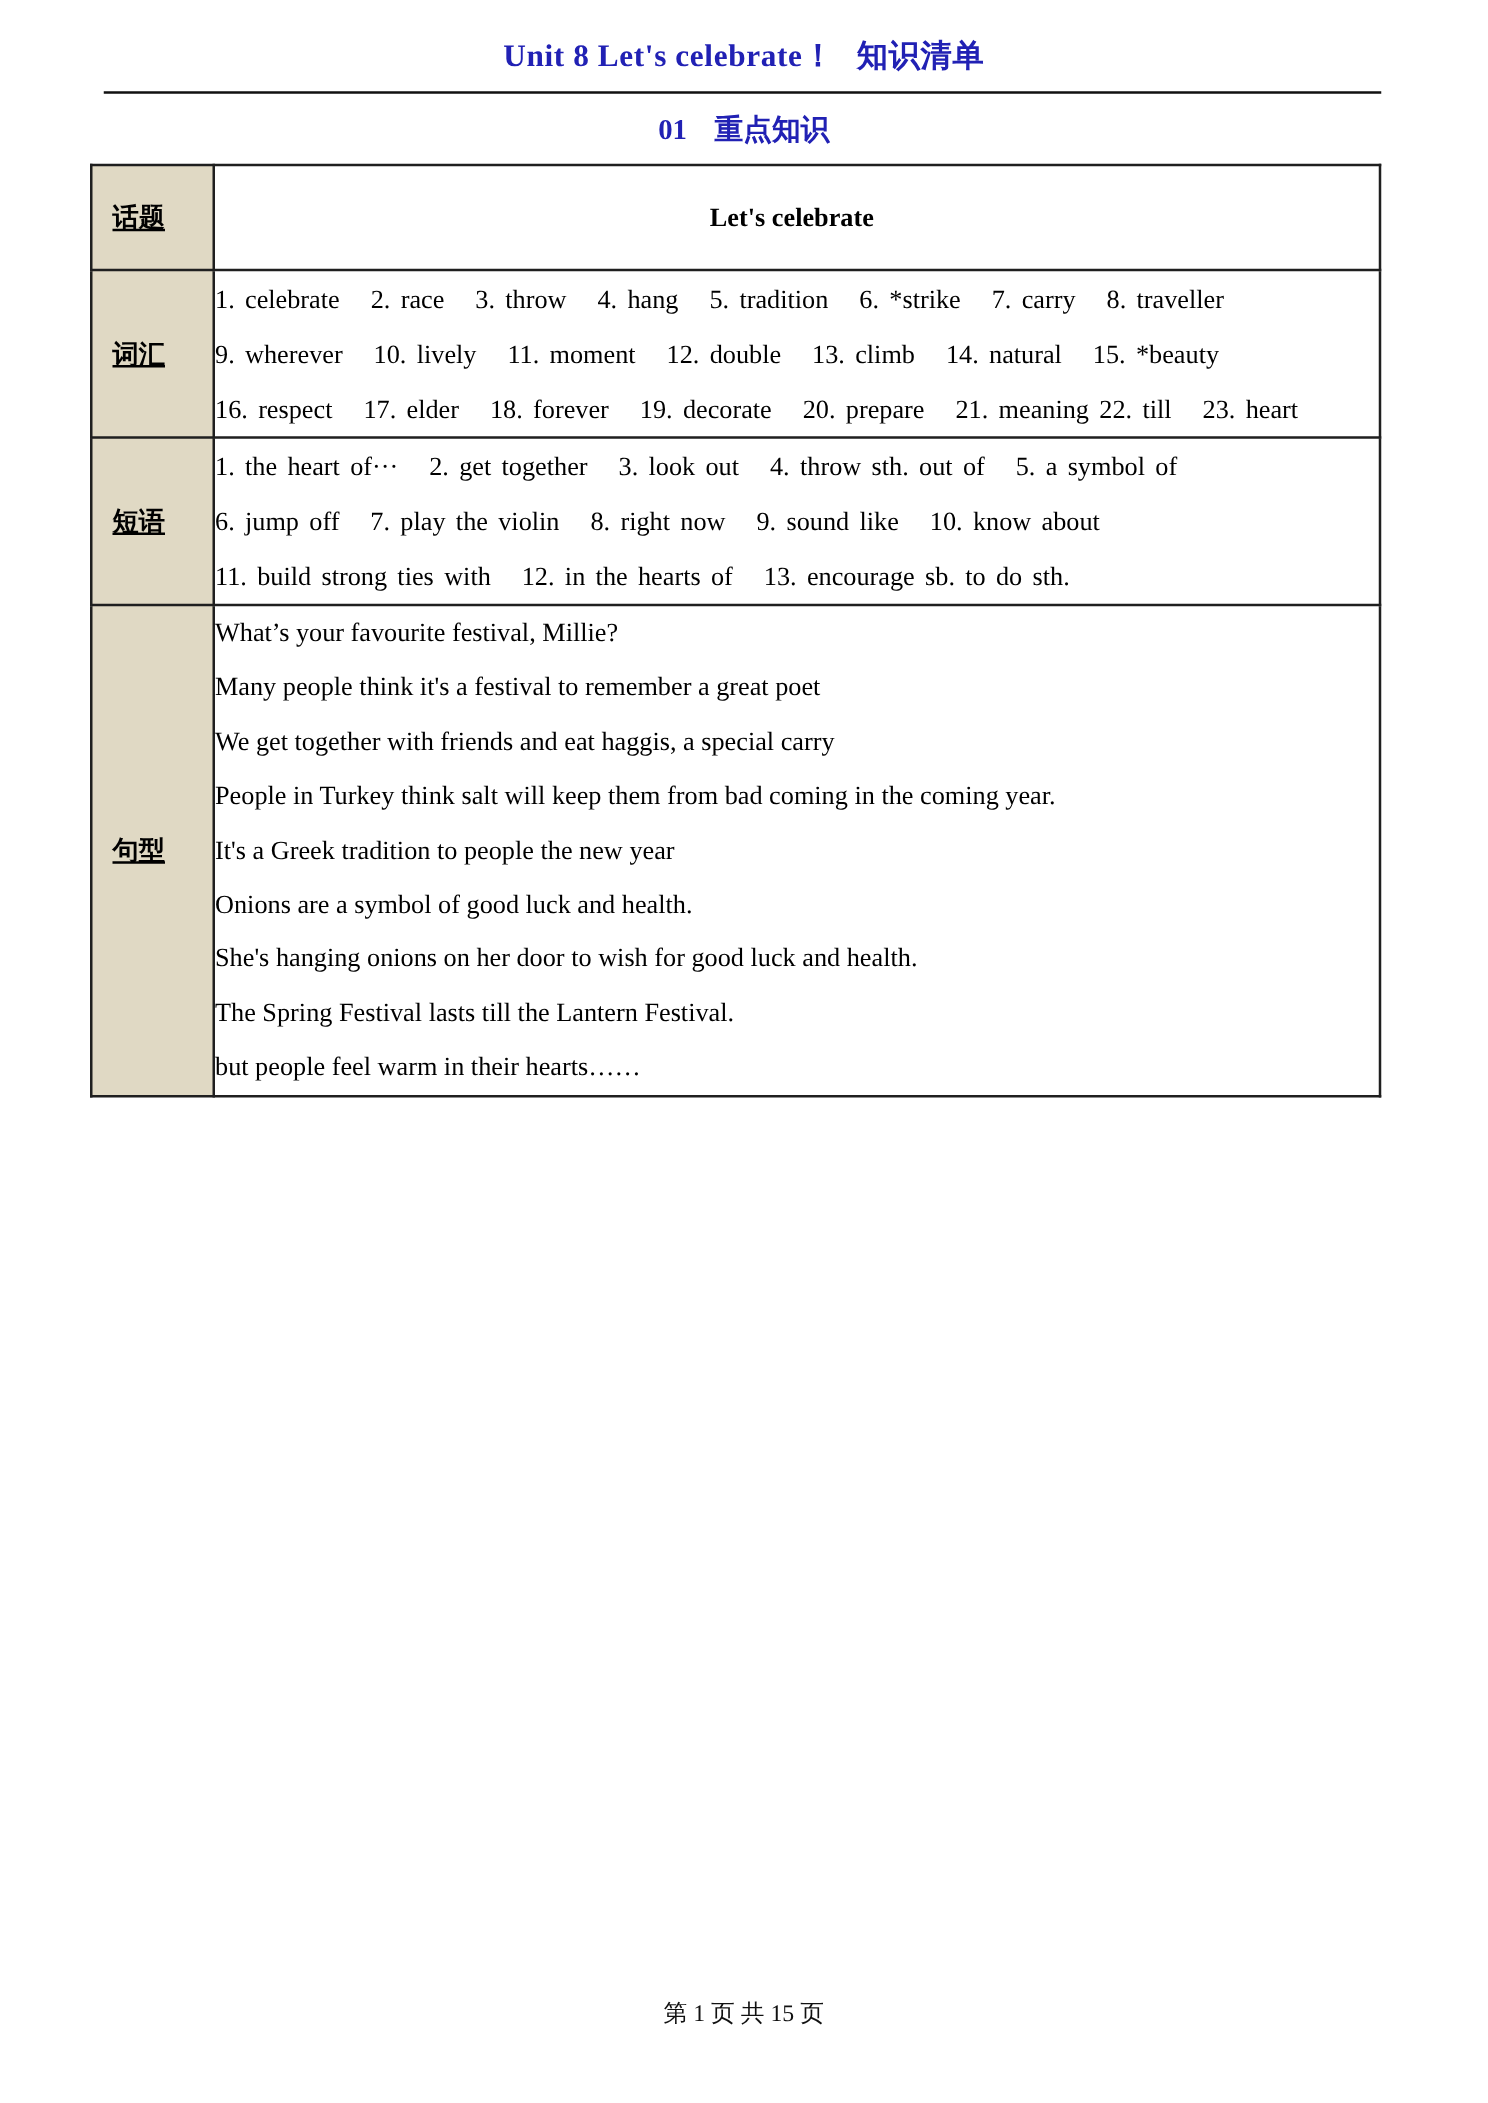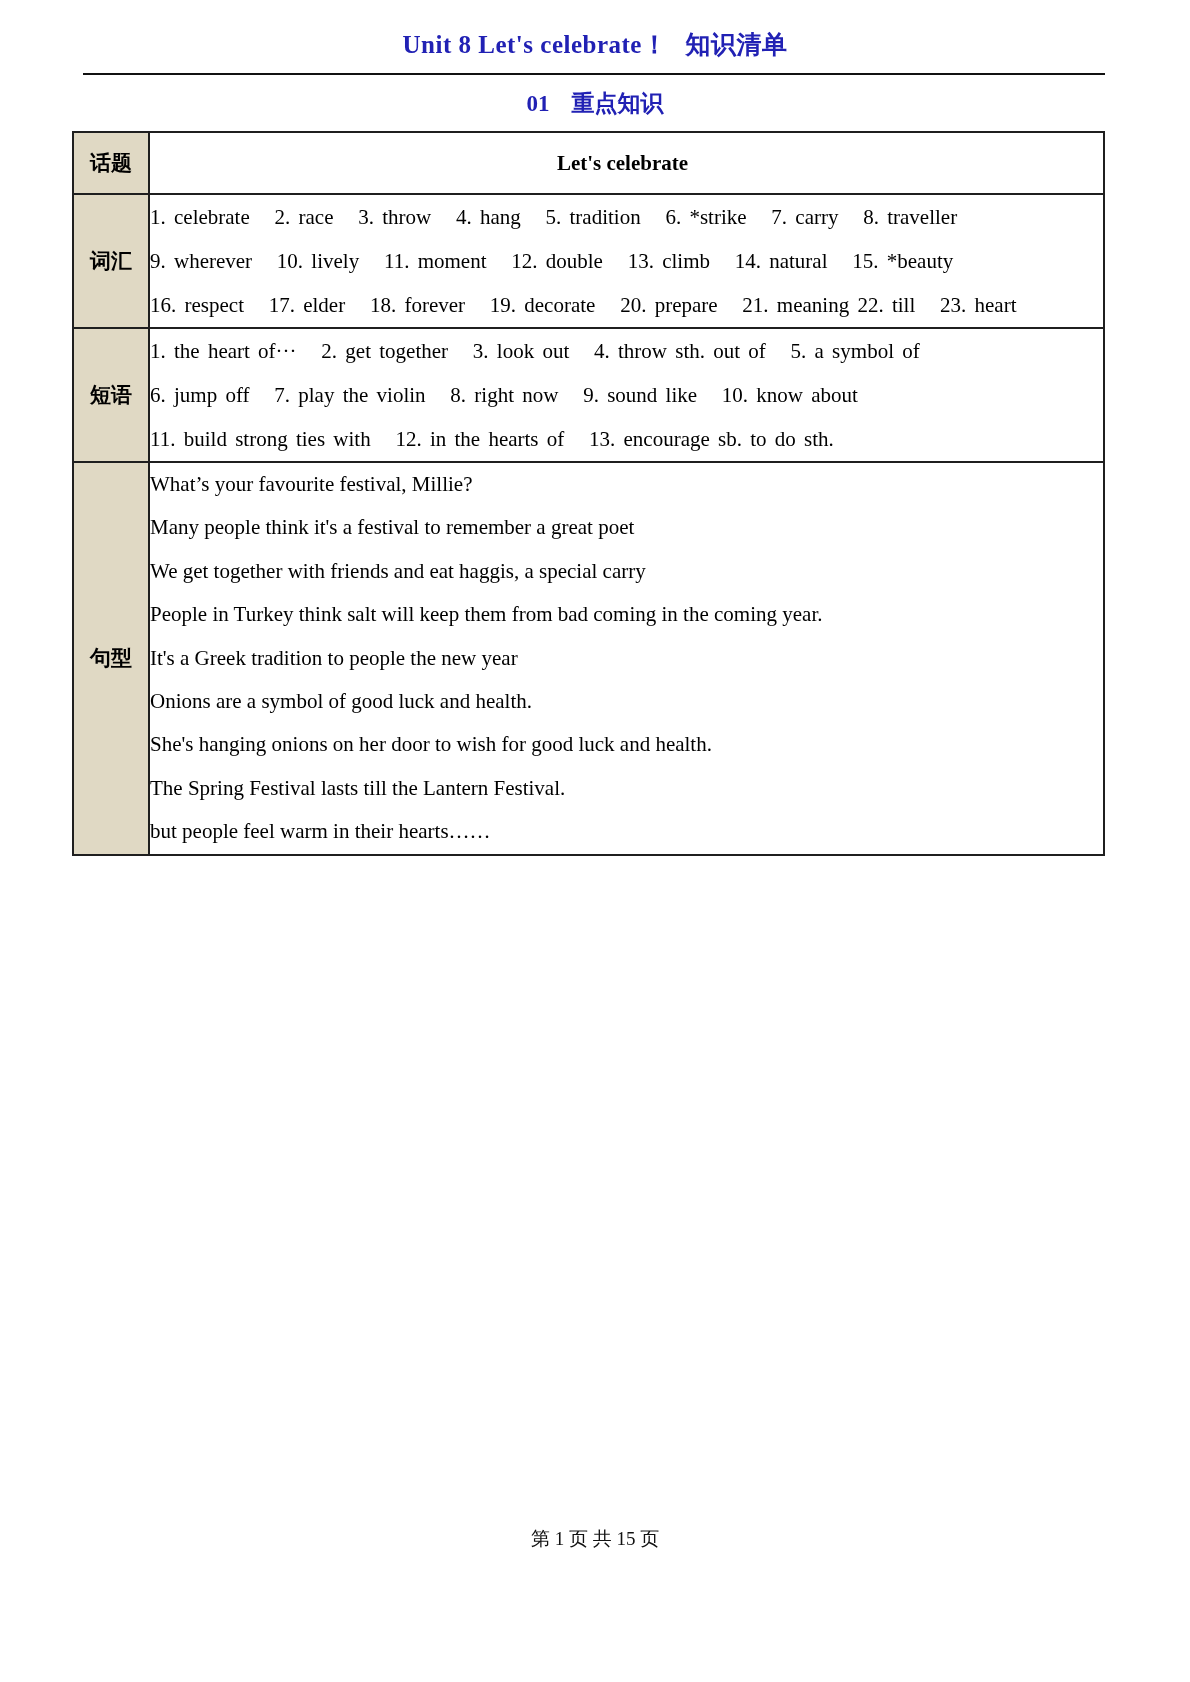--- a/index.html
+++ b/index.html
@@ -50,26 +50,27 @@
     margin-top: 12px;
     width: 1033px;
     table-layout: fixed;
   }
   table.ktable, table.ktable td {
     border: 2px solid var(--border, #1f1f1f);
   }
   td.lab {
     width: 64px;
     background: var(--label-bg, #e0d9c4);
-    text-align: center;
+    text-align: left;
     vertical-align: middle;
     font-family: "Liberation Sans", sans-serif;
     font-weight: bold;
     font-size: 21px;
-    padding: 5px;
+    padding: 16px;
+    text-decoration: underline;
   }
   td.val {
     padding: 0 8px 0 0;
     font-size: 21px;
     vertical-align: middle;
   }
   td.center {
     text-align: center;
     padding-left: 0;
   }
@@ -84,21 +85,21 @@
   }
   .s-line {
     line-height: 43.4px;
     white-space: pre;
   }
   .cjk-val {
     font-size: 21px;
   }
   .footer {
     position: absolute;
-    top: 1526px;
+    top: 1598px;
     left: 0;
     width: 100%;
     text-align: center;
     font-size: 19px;
     color: #111111;
   }
 </style>
 </head>
 <body>
 

